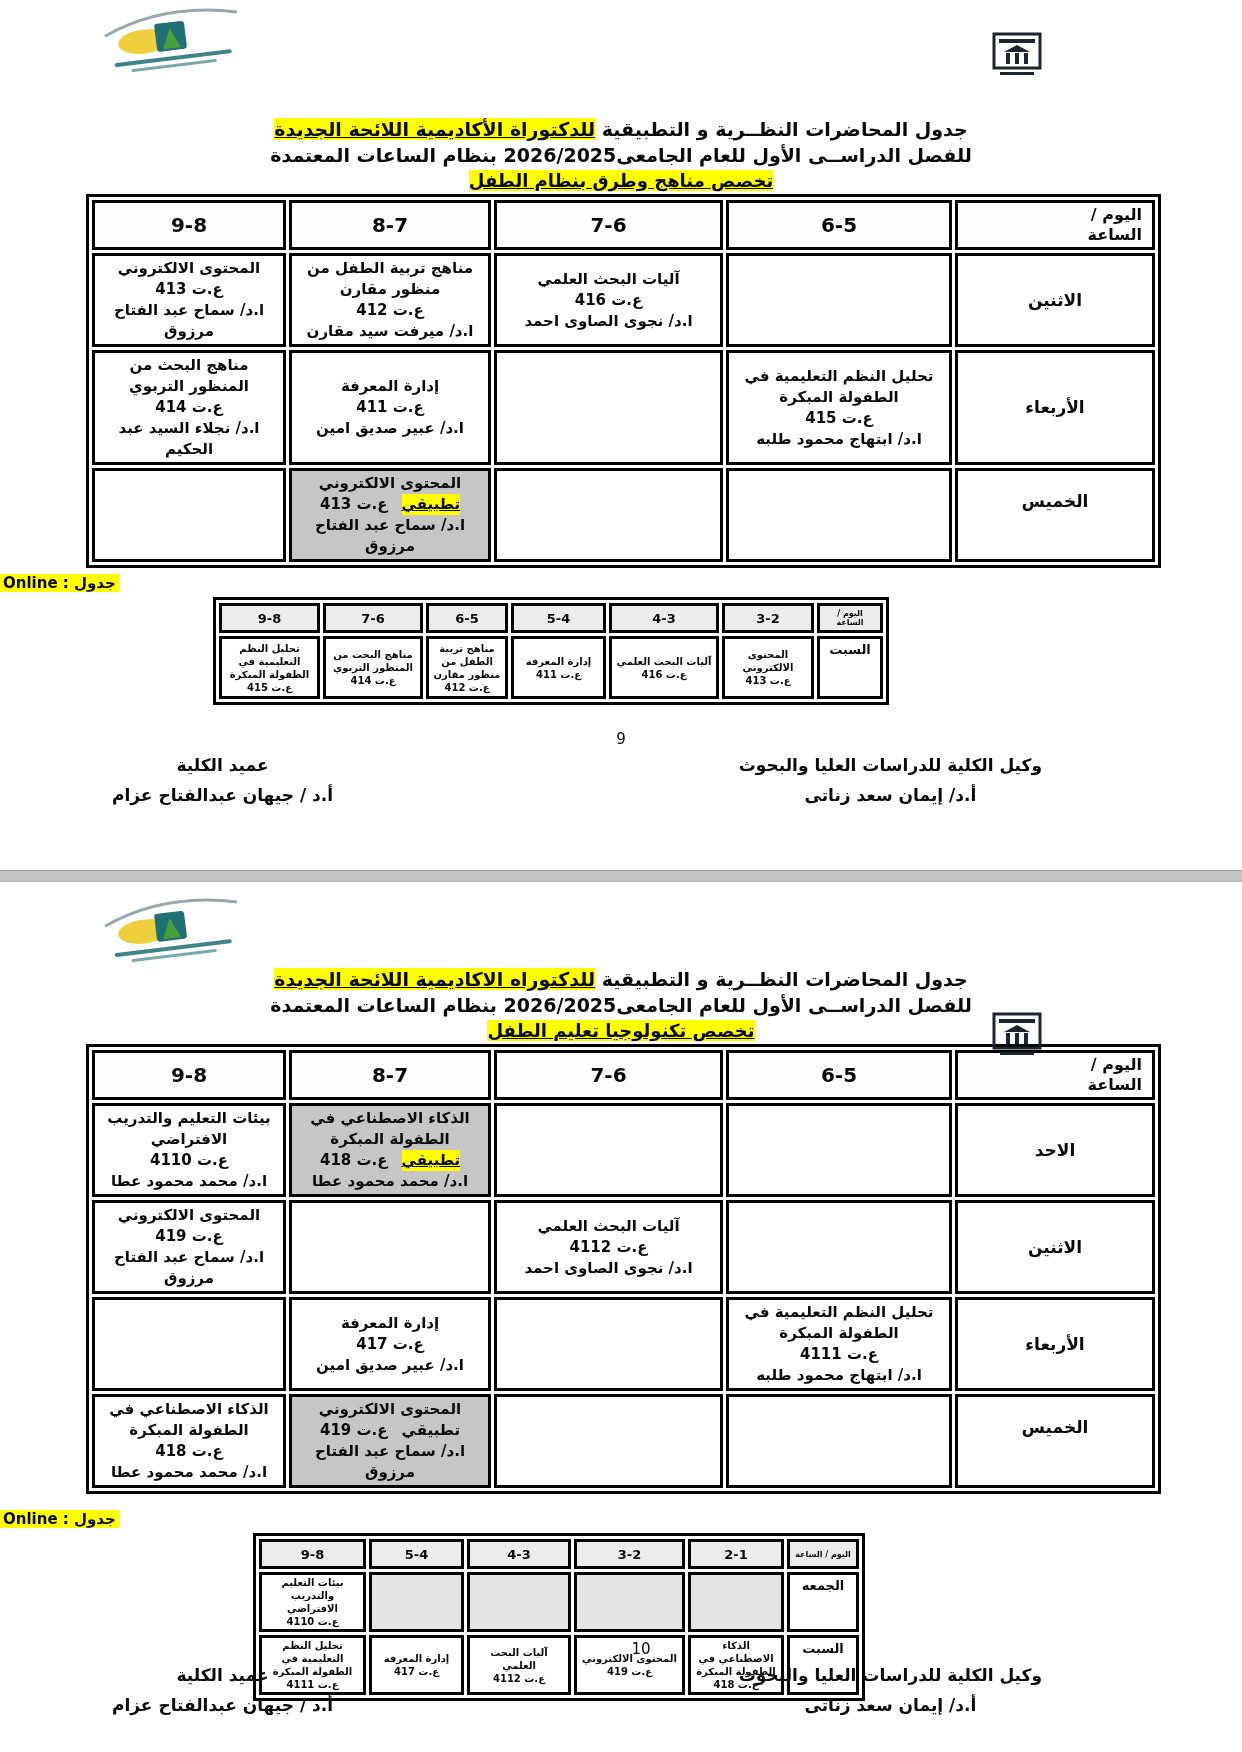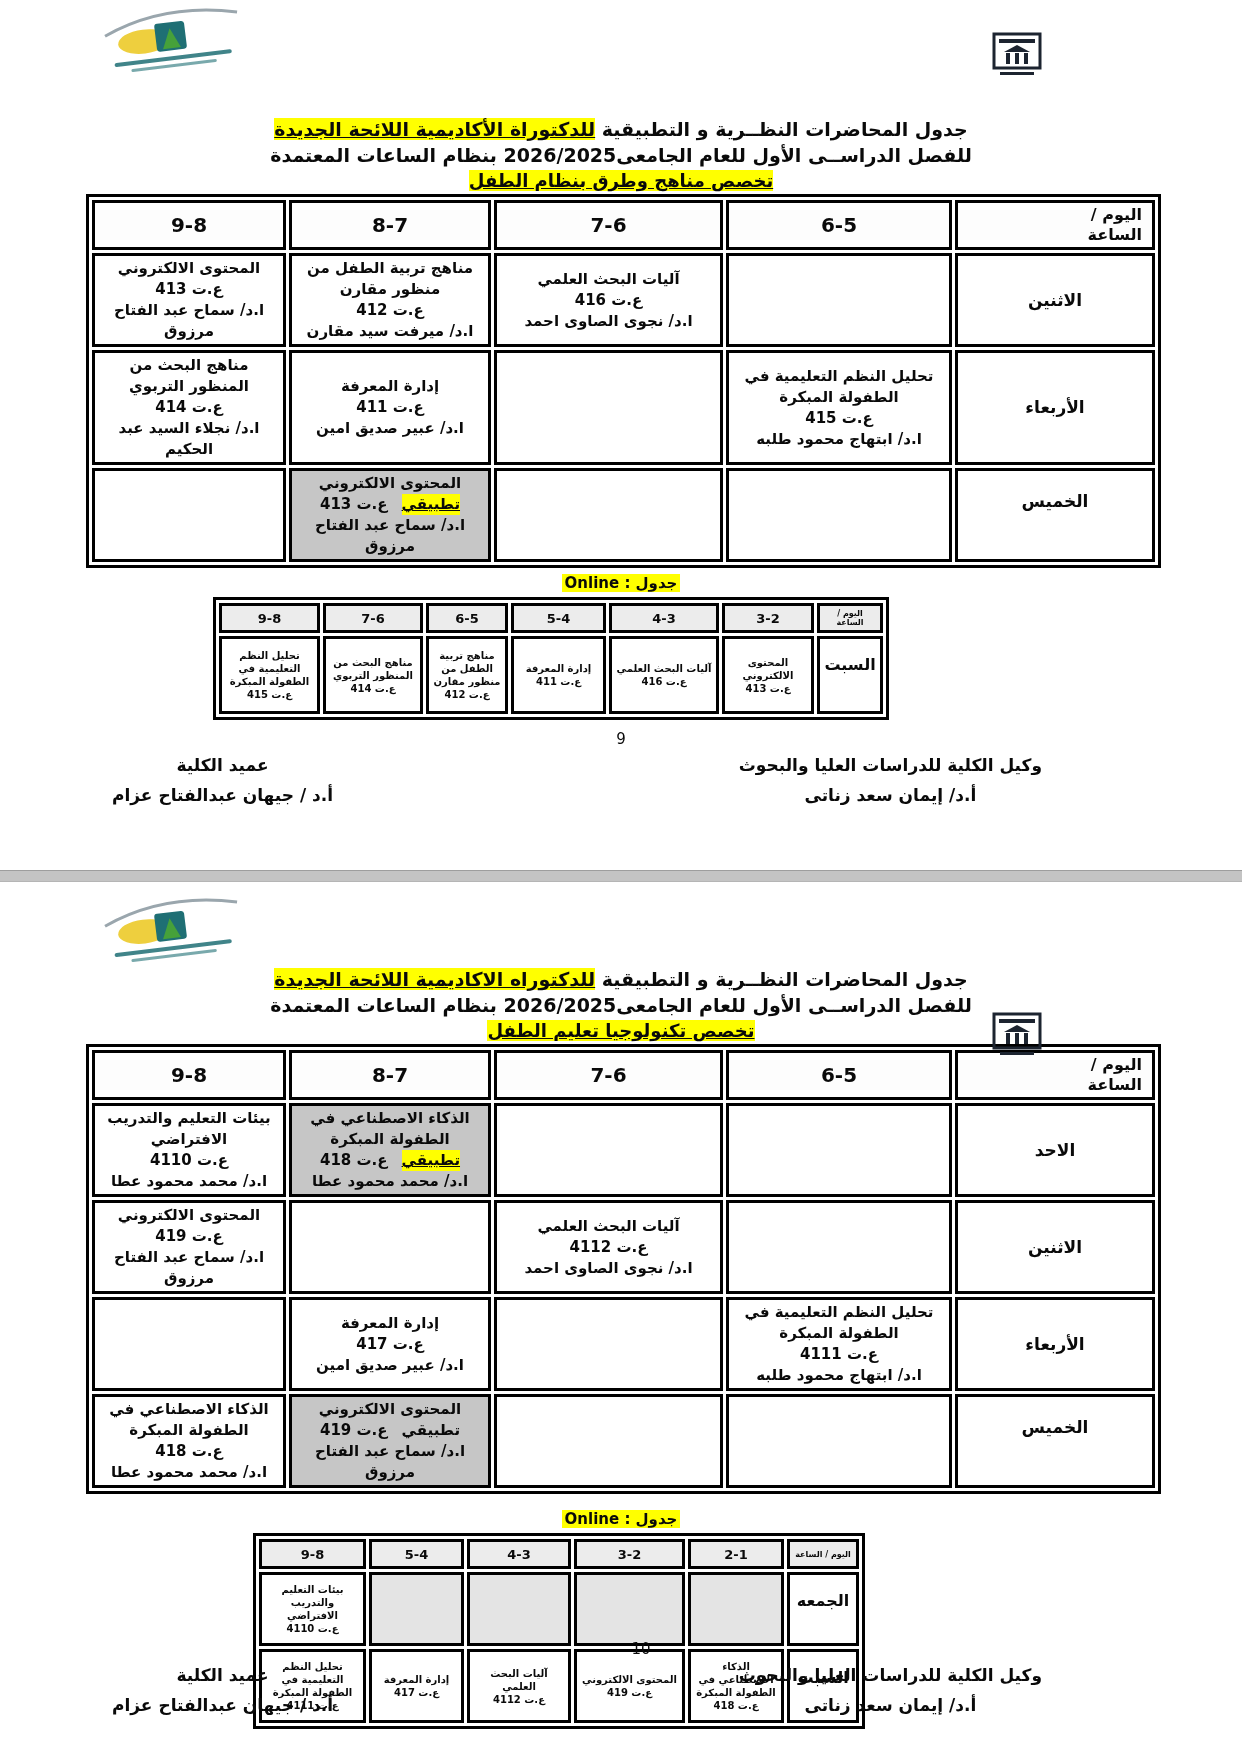--- a/index.html
+++ b/index.html
@@ -32,30 +32,30 @@
   .main th.dh{font-size:16px;text-align:right;padding-right:10px;white-space:pre-line;line-height:20px;}
   .main td{font-size:15px;line-height:21px;}
   .main td.dayc{font-size:17px;}
   .gray{background:#c6c6c6;}
   .vt{vertical-align:top;padding-top:20px;}
 
   .crs:empty,.prf:empty,.code:empty,.tag:empty{display:none;}
   .cl{display:flex;justify-content:center;align-items:center;gap:14px;direction:ltr;}
   .tag.tag-hl{background:#ffff00;text-decoration:underline;}
 
-  .online-label{direction:rtl;text-align:center;font-size:15px;margin-top:6px;}
+  .online-label{direction:rtl;text-align:left;font-size:15px;margin-top:6px;}
   .online-label span{background:#ffff00;padding:0 3px;}
   .page-1 .online-label{margin-top:6px;}
   .page-2 .online-label{margin-top:16px;}
 
   .onl{direction:rtl;margin-top:5px;}
   .onl th{height:20px;font-size:13px;background:#ececec;}
   .onl th.odh{font-size:8px;}
   .onl td{font-size:10px;line-height:13px;padding:1px 2px;}
-  .onl td.dayc{font-size:16px;vertical-align:top;padding-top:19px;}
+  .onl td.dayc{font-size:13px;vertical-align:top;padding-top:4px;}
   .onl .cl{gap:6px;}
   .onl-1{width:676px;margin-left:213px;}
   .onl-1 td{height:52px;}
   .onl-2{width:606px;margin-left:253px;}
   .onl-2 td{height:48px;}
   .eg{background:#e4e4e4;}
 
   
   .pnum{position:absolute;left:0;right:0;text-align:center;font-weight:400;font-size:15px;}
   .page-1 .pnum{top:730px;}

